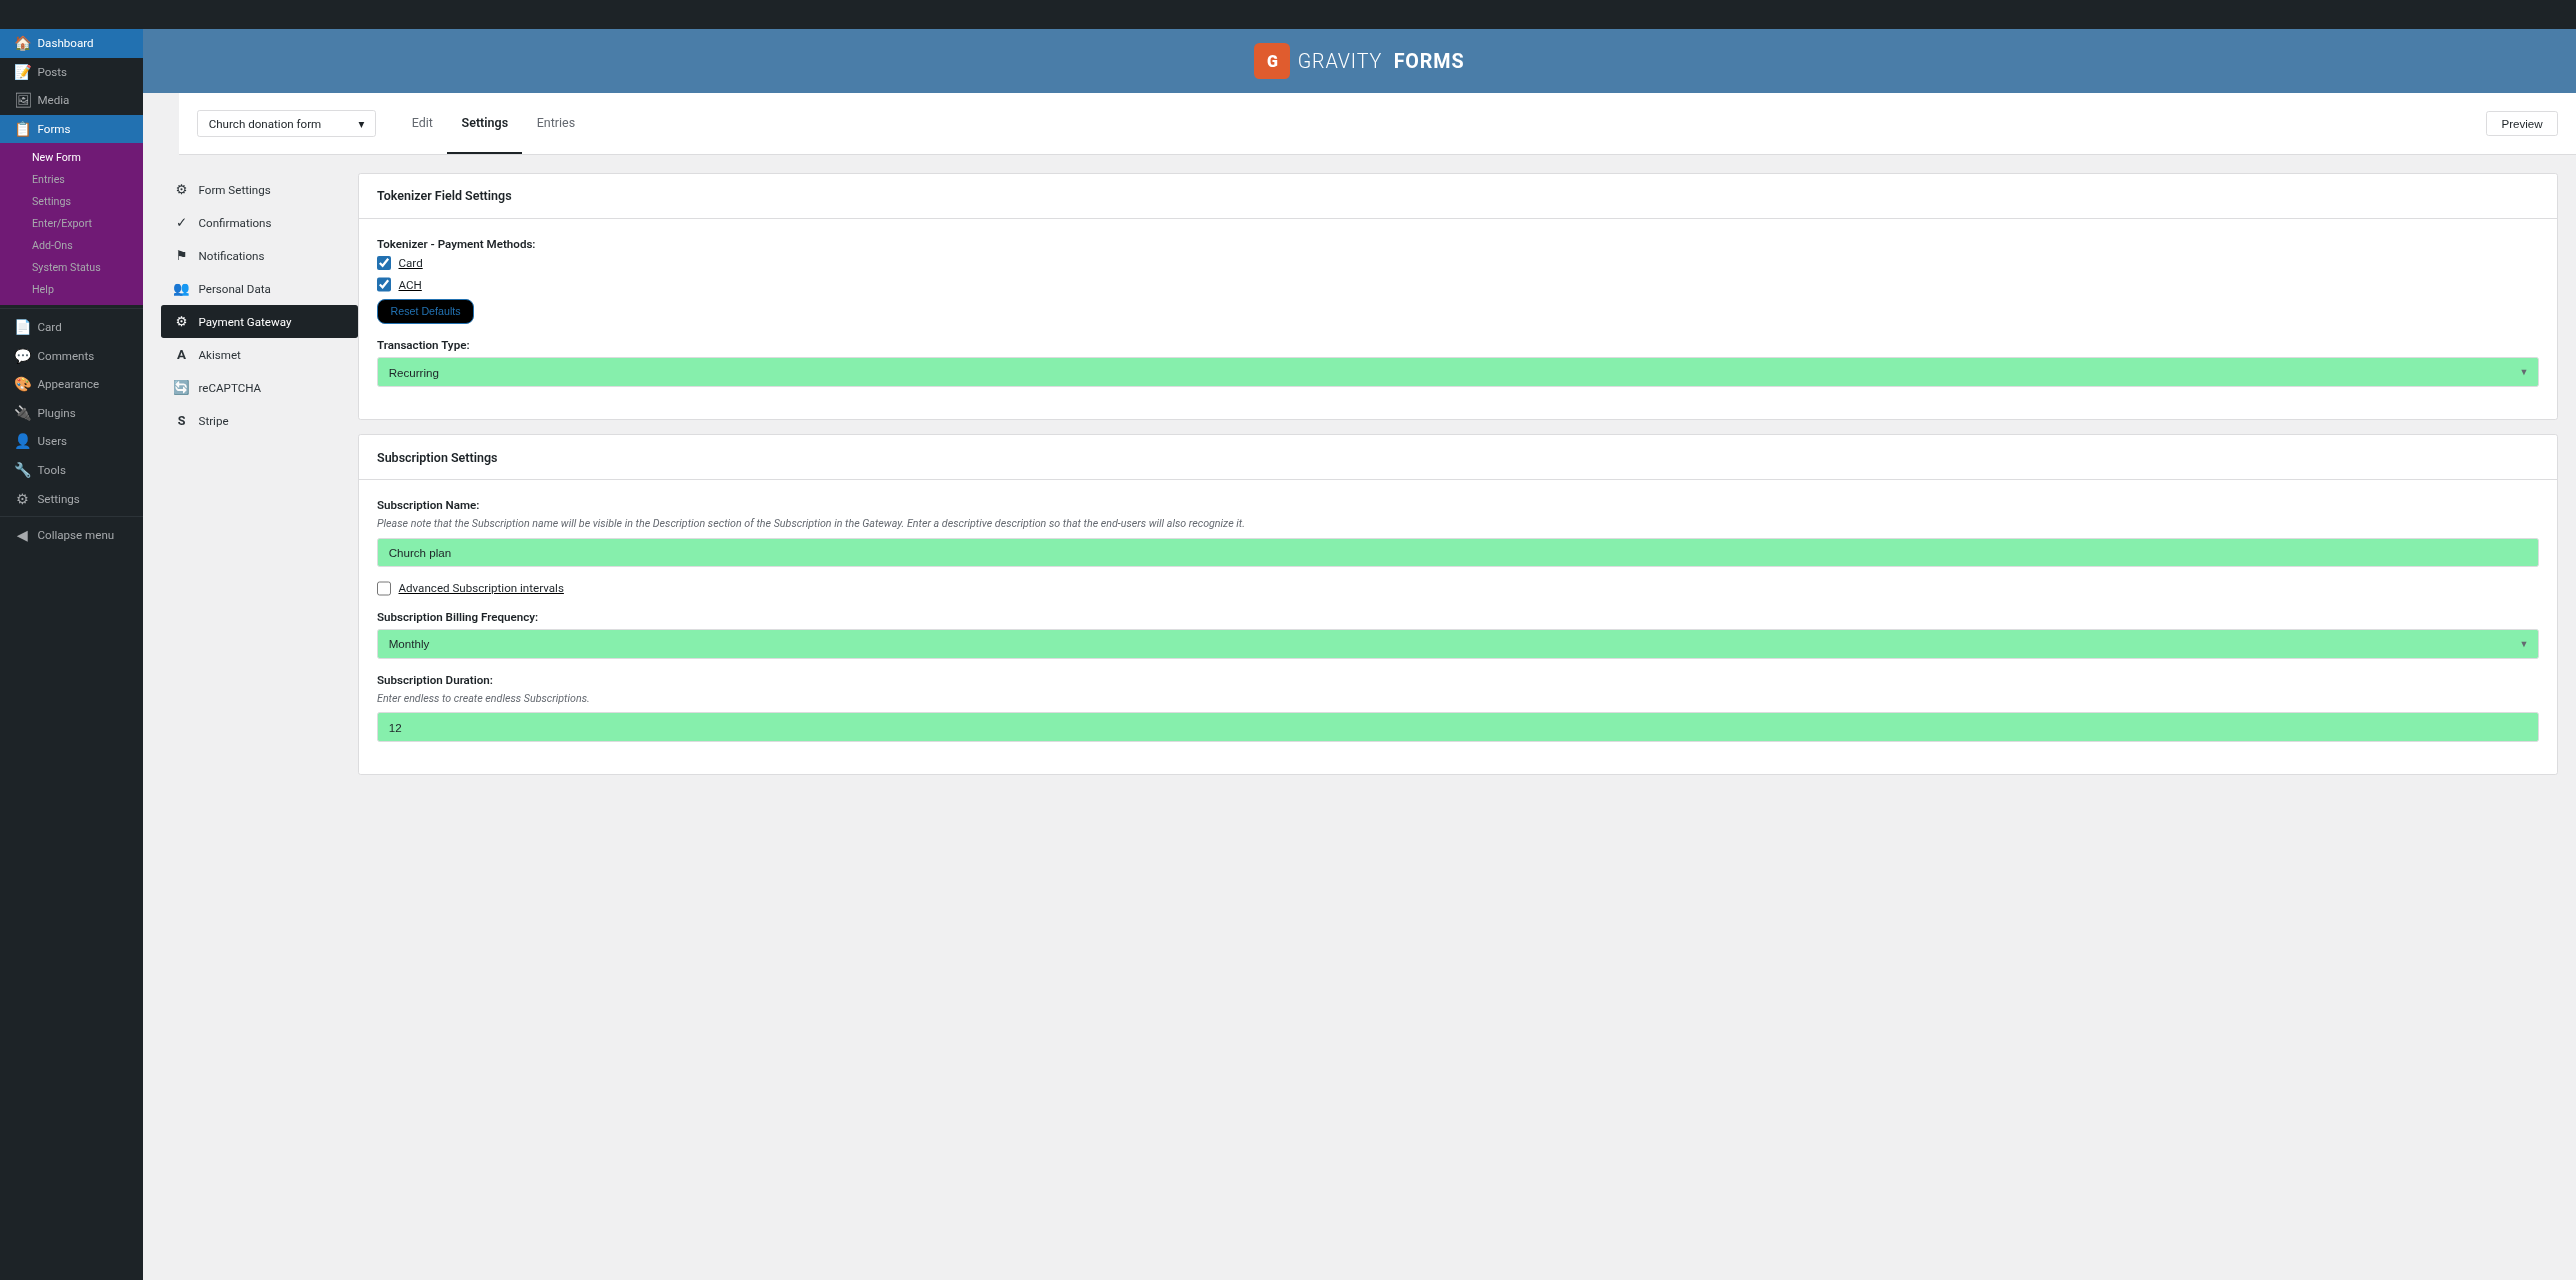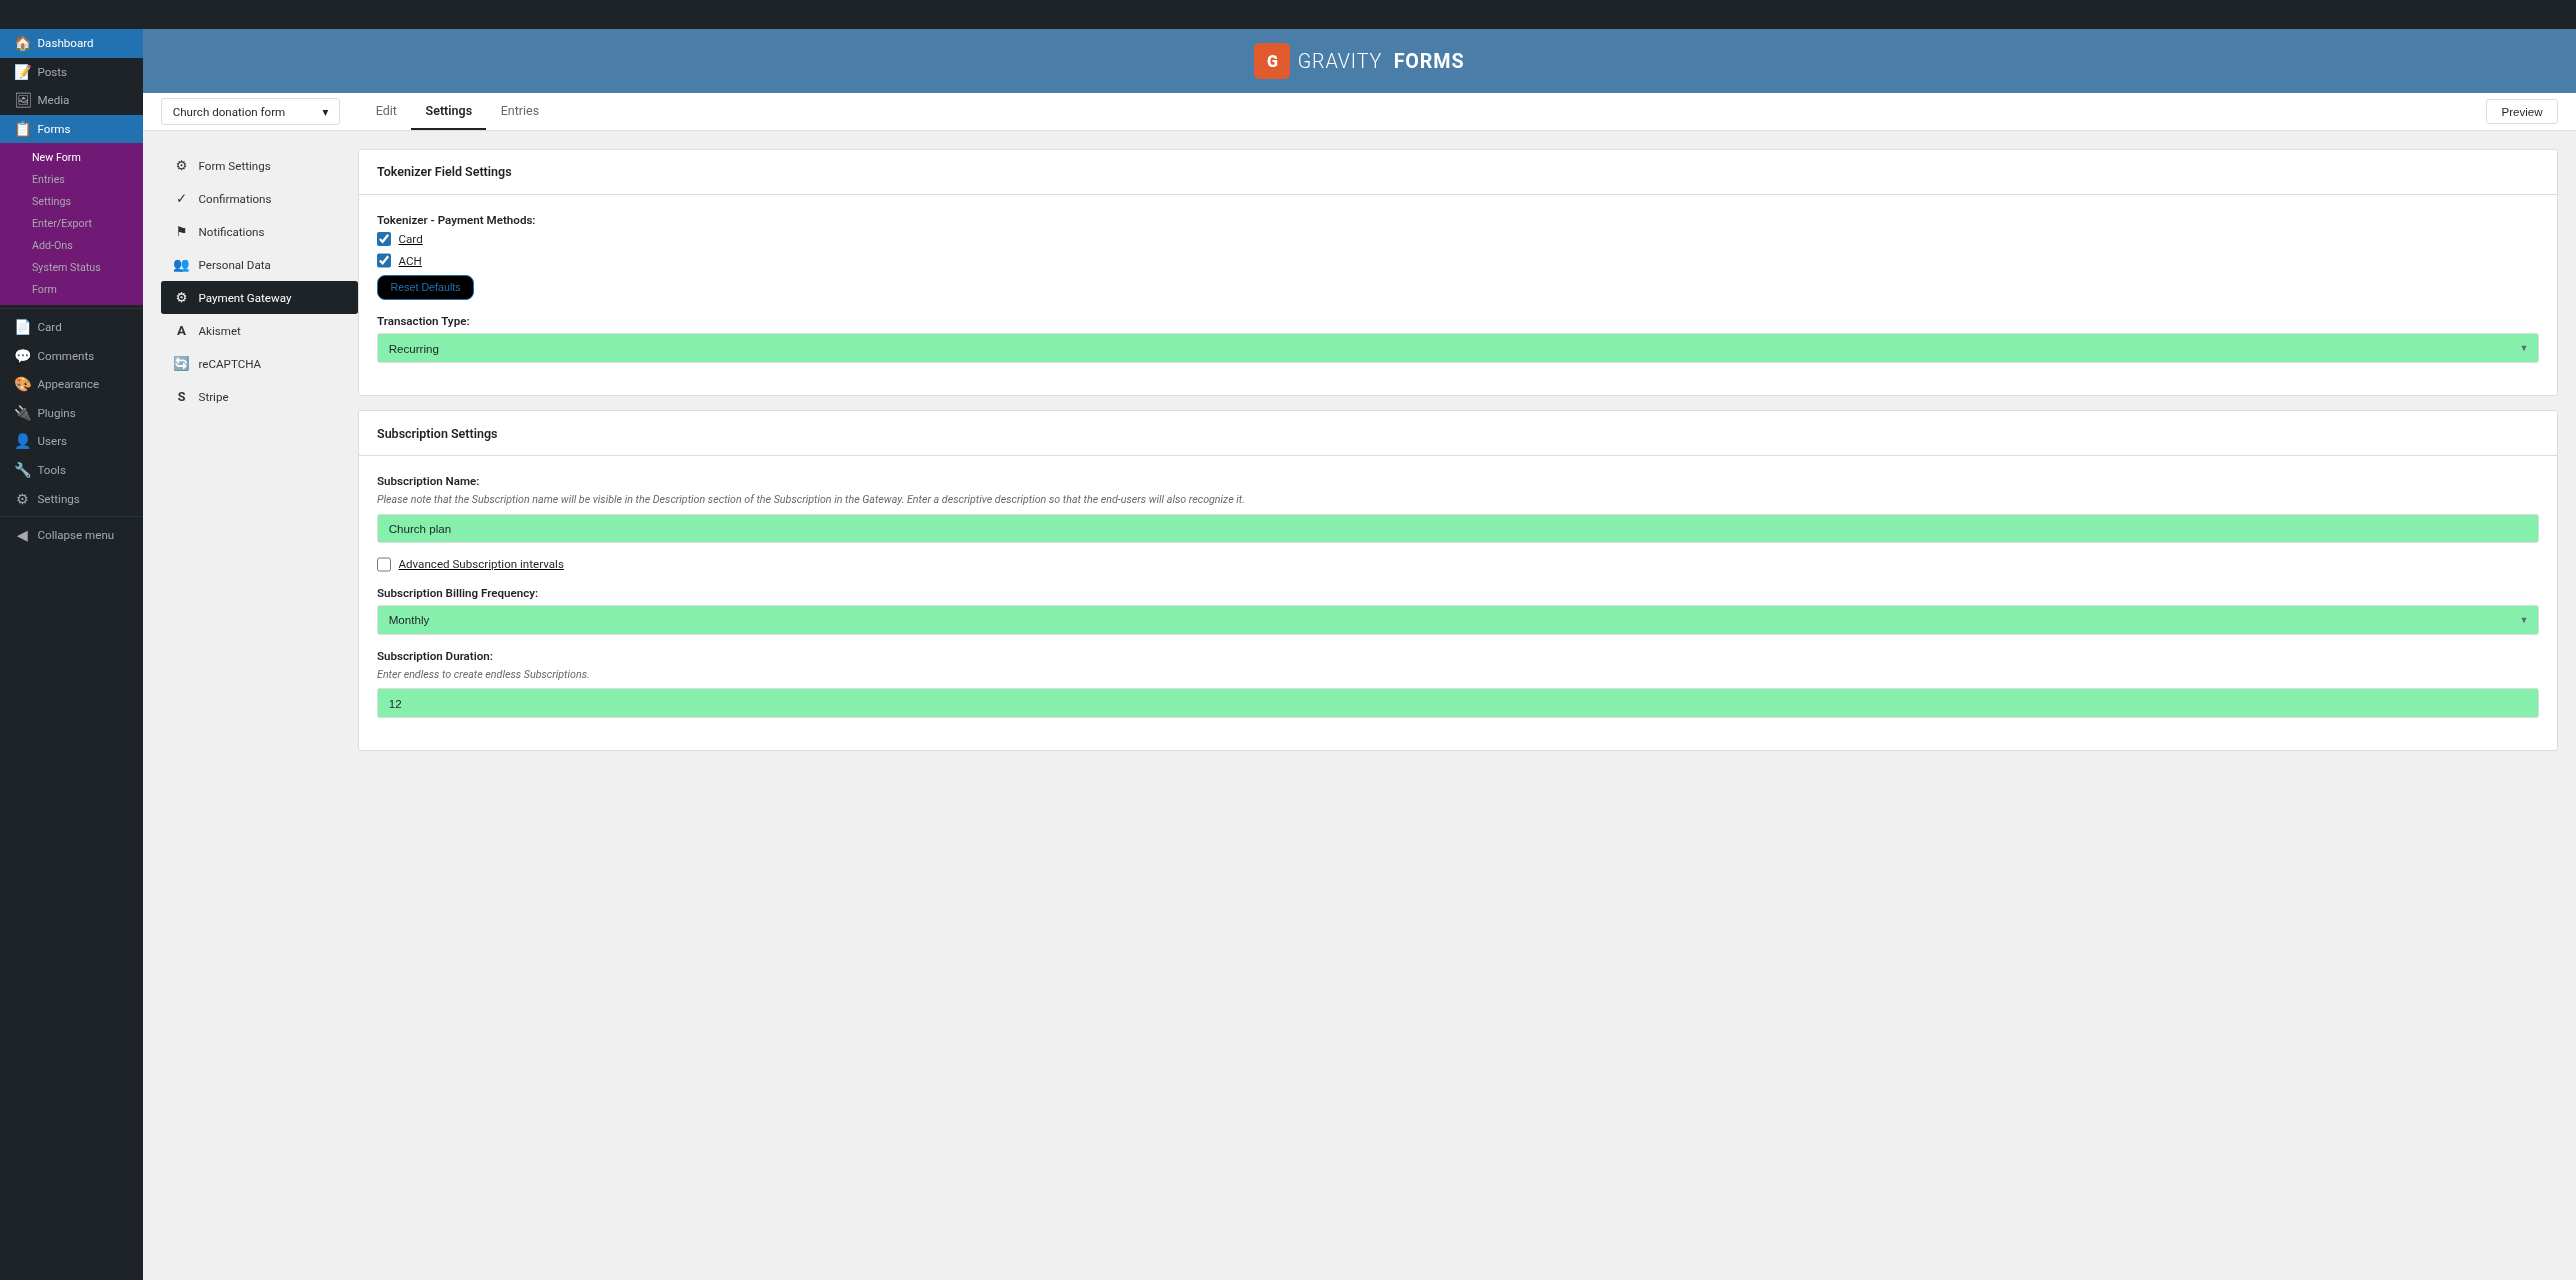--- a/index.html
+++ b/index.html
@@ -24,21 +24,21 @@
     .main { flex: 1; overflow-y: auto; background: #f0f0f1; }
 
     
     .gf-header { background: #4a7da8; height: 64px; display: flex; align-items: center; justify-content: center; }
     .gf-logo { display: flex; align-items: center; gap: 7.2px; }
     .gf-logo-icon { width: 36px; height: 36px; background: #e05c2e; border-radius: 5.4px; display: flex; align-items: center; justify-content: center; color: white; font-weight: 900; font-size: 16px; }
     .gf-logo-text { color: white; font-size: 19.7px; font-weight: 300; letter-spacing: 0.9px; text-transform: uppercase; }
     .gf-logo-text strong { font-weight: 700; }
 
     
-    .form-nav { background: white; border-bottom: 0.9px solid #dcdcde; display: flex; align-items: center; padding: 0 18px; height: 38px; }
+    .form-nav { background: white; border-bottom: 0.9px solid #dcdcde; display: flex; align-items: center; padding: 0 18px; height: 62px; margin-left: 36px; }
     .form-selector { display: flex; align-items: center; gap: 7.2px; border: 0.9px solid #dcdcde; padding: 5.4px 10.7px; border-radius: 2.7px; cursor: pointer; font-size: 11.6px; color: #1d2327; min-width: 179px; justify-content: space-between; }
     .form-tabs { display: flex; align-items: center; margin-left: 21.5px; height: 100%; justify-content: center; }
     .form-tab { padding: 0 14.3px; height: 100%; display: flex; align-items: center; cursor: pointer; font-size: 12.5px; color: #646970; border-bottom: 2.7px solid transparent; }
     .form-tab.active { color: #1d2327; border-bottom-color: #1d2327; font-weight: 600; }
     .spacer { flex: 1; }
     .preview-btn { border: 0.9px solid #dcdcde; padding: 5.4px 14.3px; border-radius: 2.7px; cursor: pointer; font-size: 11.6px; background: white; color: #1d2327; }
 
     
     .content { display: flex; gap: 0; padding: 18px; }
 
@@ -106,21 +106,21 @@
       <span class="icon">📋</span>
       <span>Forms</span>
     </div>
     <div style="background:#701a75; padding: 3.6px 0;">
       <div class="sidebar-subitem active">New Form</div>
       <div class="sidebar-subitem">Entries</div>
       <div class="sidebar-subitem">Settings</div>
       <div class="sidebar-subitem">Enter/Export</div>
       <div class="sidebar-subitem">Add-Ons</div>
       <div class="sidebar-subitem">System Status</div>
-      <div class="sidebar-subitem">Form</div>
+      <div class="sidebar-subitem">Help</div>
     </div>
     <div class="sidebar-divider"></div>
     <div class="sidebar-item">
       <span class="icon">📄</span>
       <span>Card</span>
     </div>
     <div class="sidebar-item">
       <span class="icon">💬</span>
       <span>Comments</span>
     </div>

